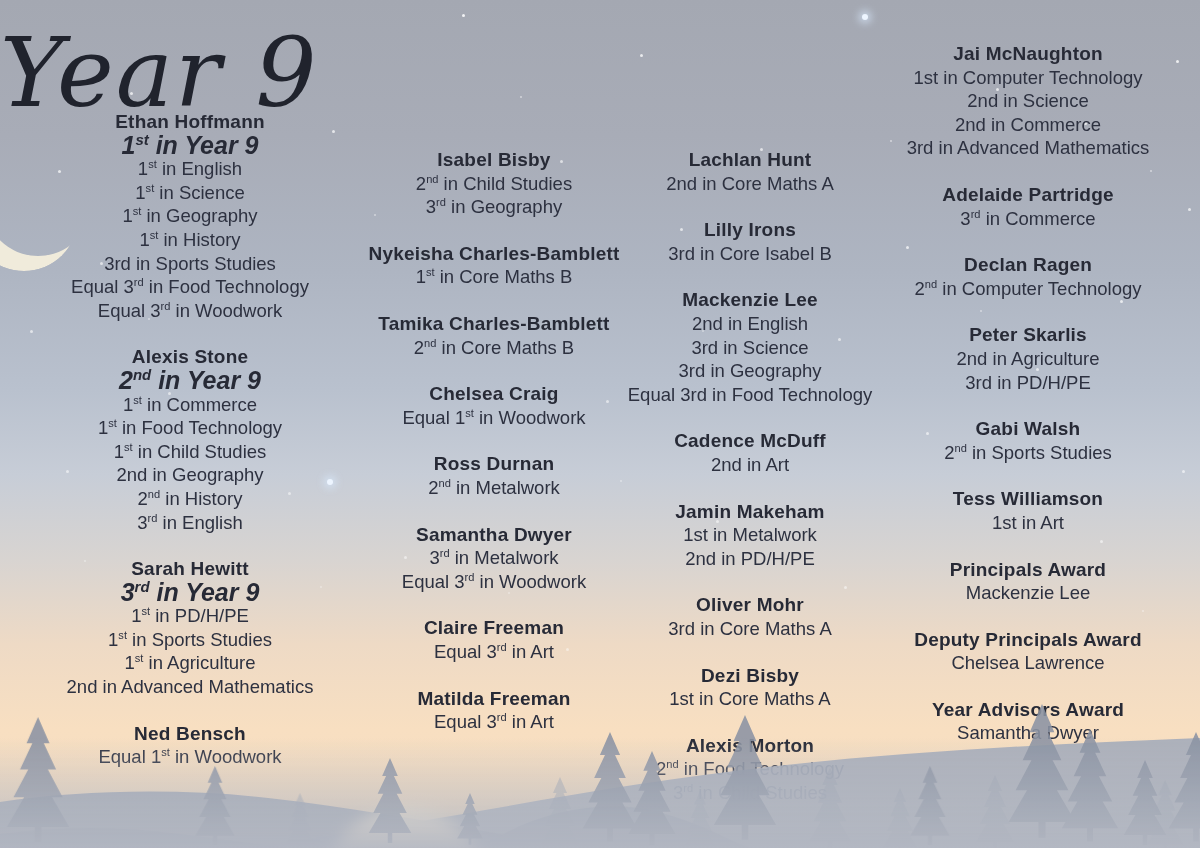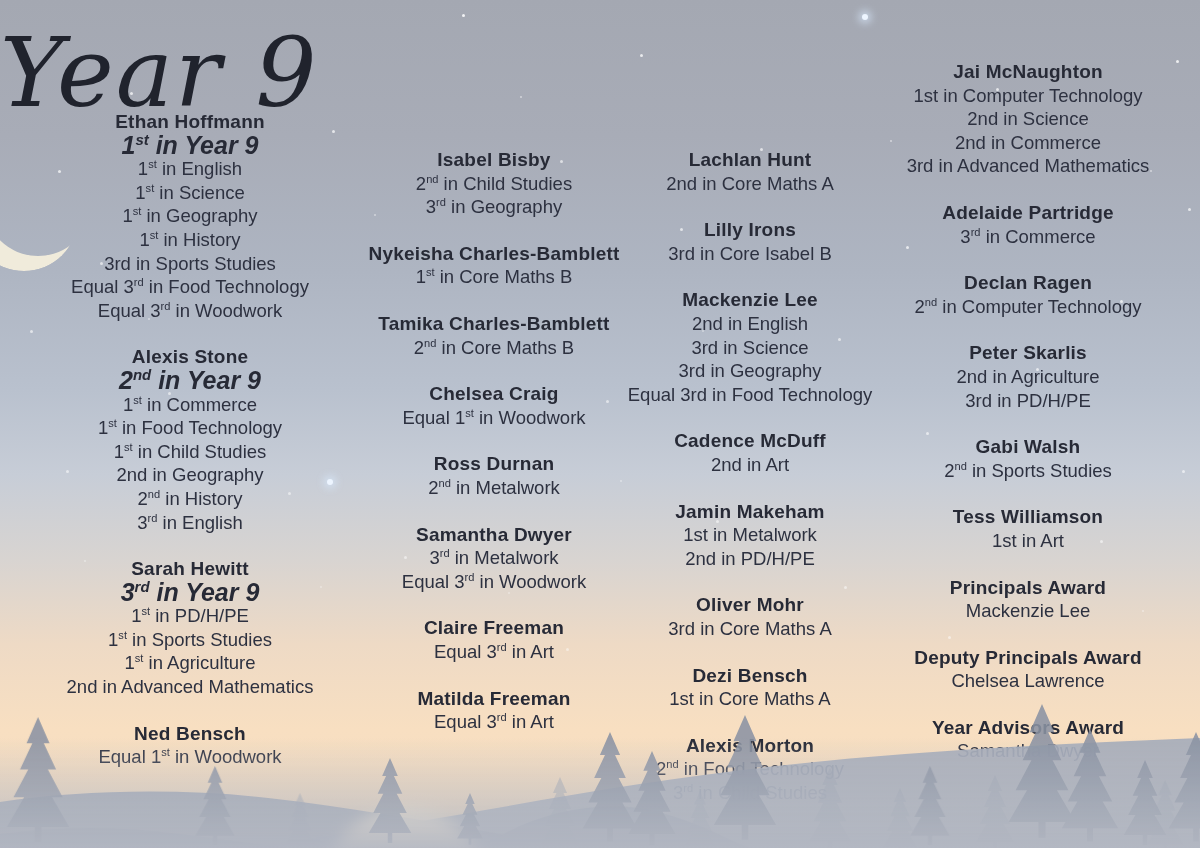--- a/index.html
+++ b/index.html
@@ -49,21 +49,21 @@
   
   .column{position:absolute;text-align:center;}
   .section{margin-bottom:23px;}
   .person-name{font-weight:bold;font-size:19px;line-height:23.6px;letter-spacing:.2px;color:#272a36;}
   .rank-title{font-weight:bold;font-style:italic;font-size:25px;line-height:23.6px;color:#272a36;}
   .award-line{font-size:18.5px;line-height:23.6px;color:#2d3140;}
   .award-line sup,.rank-title sup{font-size:.6em;line-height:0;vertical-align:super;}
   #col-0{left:28px;  top:78px;  width:324px;margin-top:32px;}
   #col-1{left:344px; top:148px; width:300px;}
   #col-2{left:602px; top:148px; width:296px;}
-  #col-3{left:878px; top:60px;  width:300px;}
+  #col-3{left:878px; top:42px;  width:300px;}
   
   .moon{position:absolute;left:-46px;top:152px;}
   .scenery{position:absolute;left:0;top:588px;}
 </style>
 </head>
 <body>
 
 <div class="page">
 
   <div class="stars"></div>
@@ -177,21 +177,21 @@
       <div class="section">
         <div class="person-name">Jamin Makeham</div>
         <div class="award-line">1st in Metalwork</div>
         <div class="award-line">2nd in PD/H/PE</div>
       </div>
       <div class="section">
         <div class="person-name">Oliver Mohr</div>
         <div class="award-line">3rd in Core Maths A</div>
       </div>
       <div class="section">
-        <div class="person-name">Dezi Bensch</div>
+        <div class="person-name">Dezi Bisby</div>
         <div class="award-line">1st in Core Maths A</div>
       </div>
       <div class="section">
         <div class="person-name">Alexis Morton</div>
         <div class="award-line">2<sup>nd</sup> in Food Technology</div>
         <div class="award-line">3<sup>rd</sup> in Child Studies</div>
       </div>
     </div>
   <div class="column" id="col-3">
       <div class="section">

